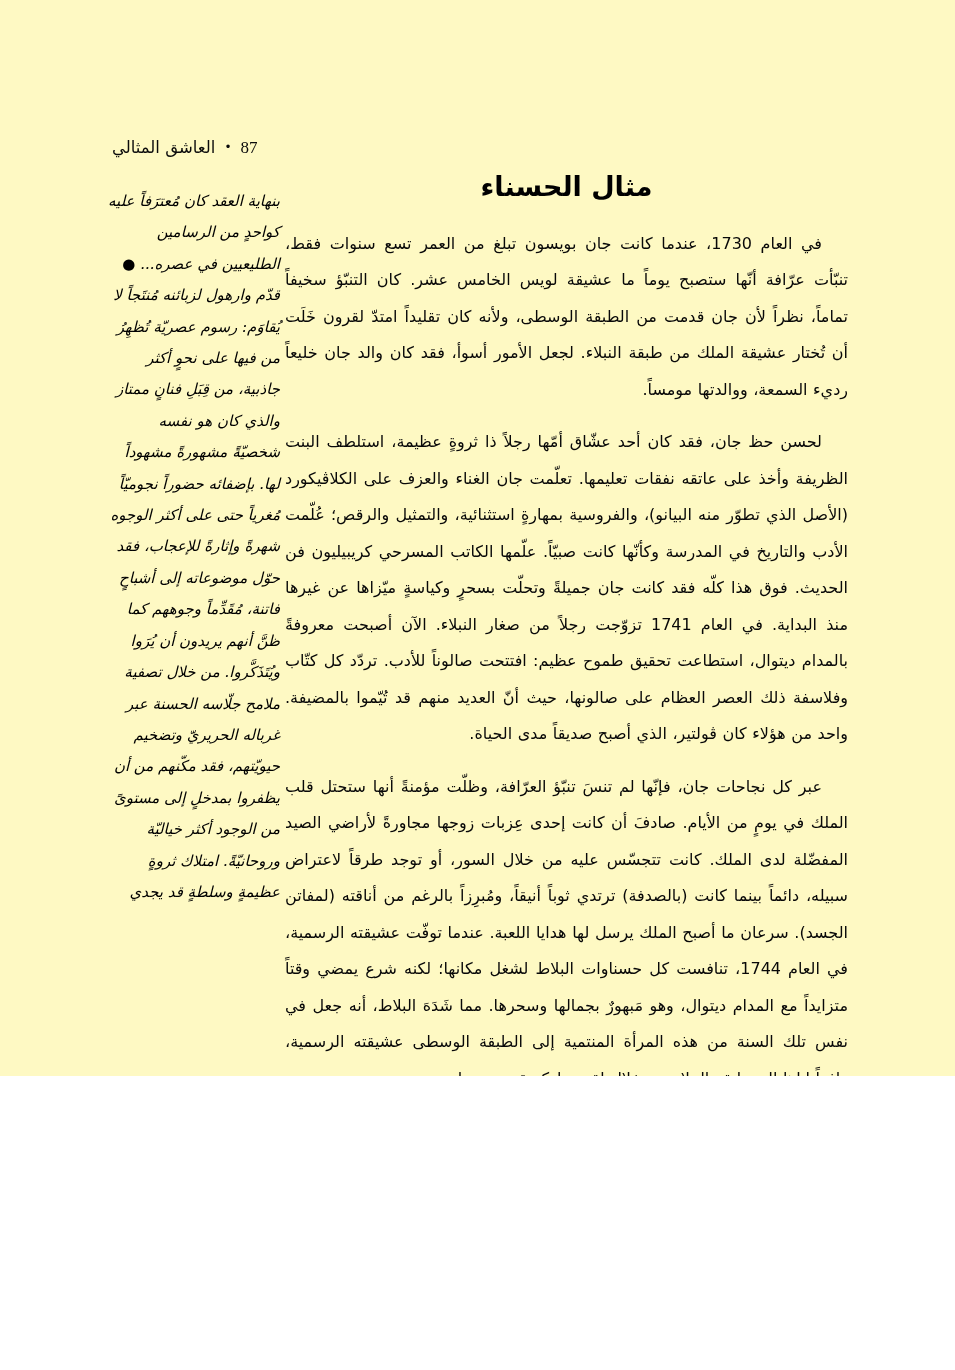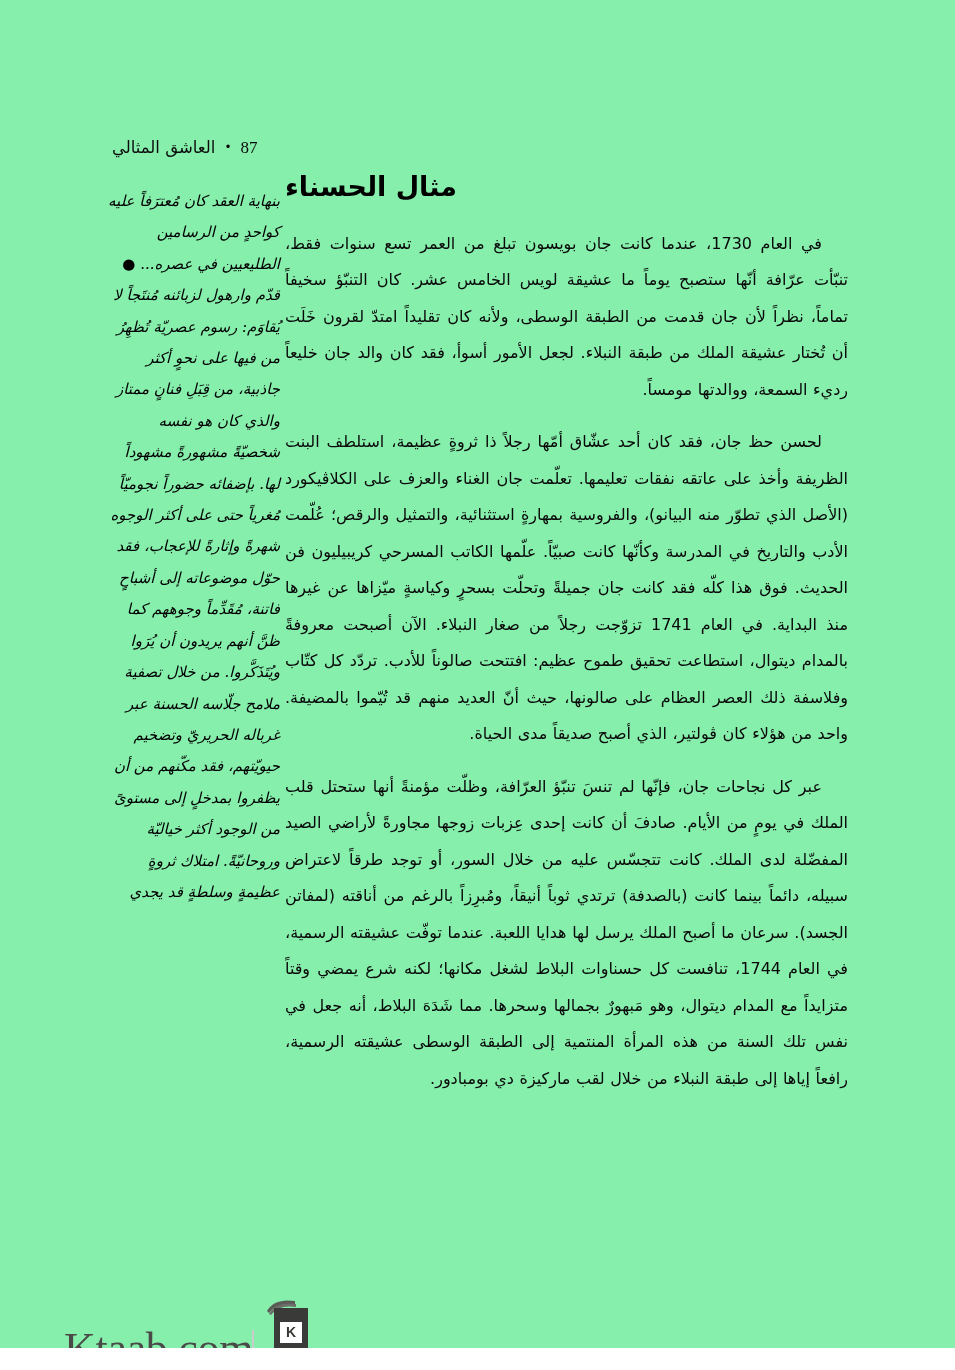--- a/index.html
+++ b/index.html
@@ -7,22 +7,22 @@
     padding: 0;
     background: #ffffff;
   }
   body {
     font-family: "DejaVu Sans", sans-serif;
     color: #000000;
   }
   #page {
     position: relative;
     width: 955px;
-    height: 1348px;
-    background: #86efac;
+    height: 1076px;
+    background: #fef9c3;
     overflow: hidden;
   }
 
   
   #running-header {
     position: absolute;
     top: 138px;
     left: 112px;
     width: 330px;
     direction: rtl;
@@ -57,21 +57,21 @@
     right: 107px;           
     width: 563px;           
     direction: rtl;
     text-align: justify;
     text-justify: inter-word;
   }
   #chapter-title {
     font-family: "DejaVu Sans", sans-serif;
     font-weight: bold;
     font-size: 27px;
-    text-align: left;
+    text-align: center;
     line-height: 1.25;
     margin: 0 0 22px 0;
     color: #000;
   }
   #body-column p.para {
     margin: 0 0 16px 0;
     font-family: "DejaVu Sans", sans-serif;
     font-size: 16px;
     line-height: 36.5px;
     text-align: justify;

